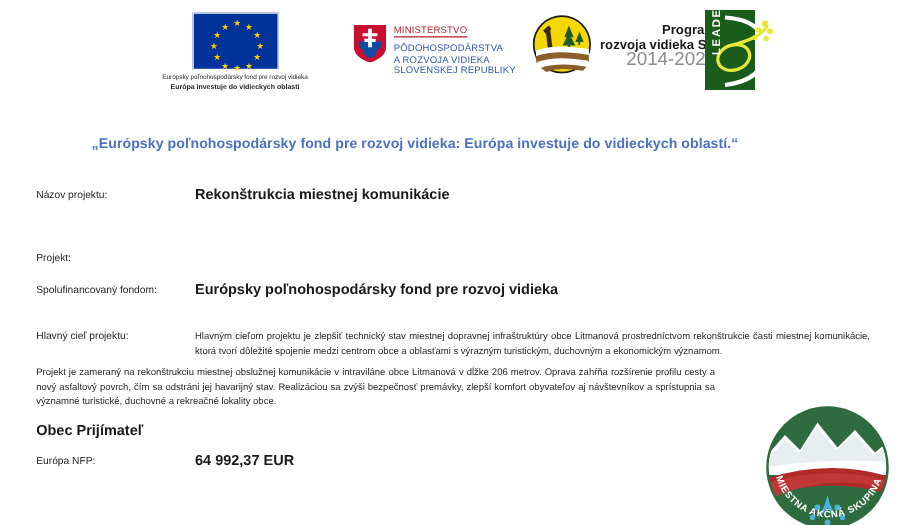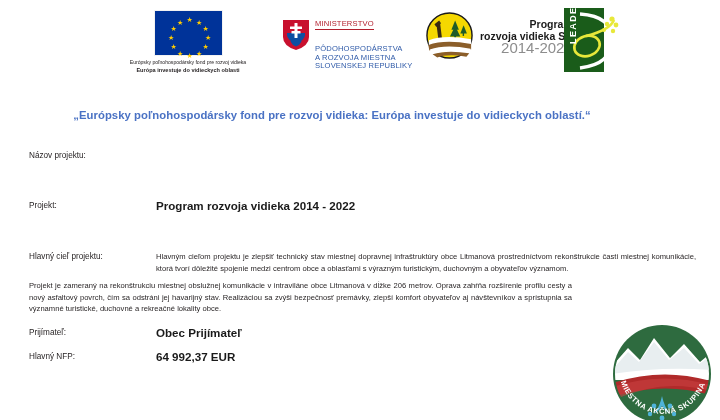--- a/index.html
+++ b/index.html
@@ -85,21 +85,21 @@
     font-size: 7.6px;
     line-height: 8.6px;
     letter-spacing: 0.15px;
     color: #2f5aa8;
     white-space: nowrap;
   }
   .ministry-lines span.first {
     color: #b21f2d;
     border-bottom: 1px solid #b21f2d;
     padding-bottom: 0.5px;
-    margin-bottom: 15px;
+    margin-bottom: 5px;
     display: inline-block;
     align-self: flex-start;
   }
 
   .logo-prv {
     position: absolute;
     left: 426px;
     top: 12px;
     display: flex;
     align-items: center;
@@ -232,21 +232,21 @@
       <g fill="#ffffff">
         <rect x="23" y="6" width="6" height="30" rx="0.6"></rect>
         <rect x="14" y="13" width="24" height="5" rx="0.6"></rect>
         <rect x="17" y="22" width="18" height="5" rx="0.6"></rect>
       </g>
       <path d="M26 36 Q17 36 15 43 Q18 50 26 53 Q34 50 37 43 Q35 36 26 36 Z" fill="#0b4ea2"></path>
     </svg>
     <div class="ministry-lines">
       <span class="first">MINISTERSTVO</span>
       <span>PÔDOHOSPODÁRSTVA</span>
-      <span>A ROZVOJA MIESTNA</span>
+      <span>A ROZVOJA VIDIEKA</span>
       <span>SLOVENSKEJ REPUBLIKY</span>
     </div>
   </div>
 
   <div class="logo-prv">
     <svg class="prv-circle" viewBox="0 0 100 100">
       <circle cx="50" cy="50" r="48" fill="#f5d800" stroke="#1a1a1a" stroke-width="3"></circle>
       <g fill="#1f5c28">
         <path d="M62 18 L70 38 L54 38 Z"></path>
         <path d="M62 30 L73 52 L51 52 Z"></path>
@@ -285,56 +285,59 @@
     <text x="14" y="38" fill="#ffffff" font-family="'Liberation Sans', sans-serif" font-size="9" font-weight="bold" letter-spacing="1.4" transform="rotate(-90 14 38)">LEADER</text>
   </svg>
 </div>
 
 <div class="motto">„Európsky poľnohospodársky fond pre rozvoj vidieka: Európa investuje do vidieckych oblastí.“</div>
 
 <div class="rows">
 
   <div class="row">
     <div class="label">Názov projektu:</div>
+    <div class="value-strong">Rekonštrukcia miestnej komunikácie</div>
   </div>
 
   <div class="gap-a"></div>
 
   <div class="row">
     <div class="label">Projekt:</div>
-    <div class="value-strong">Program rozvoja vidieka 2014 - 2022</div>
   </div>
 
   <div class="gap-b"></div>
 
+  <div class="row">
+    <div class="label">Spolufinancovaný fondom:</div>
+    <div class="value-strong">Európsky poľnohospodársky fond pre rozvoj vidieka</div>
+  </div>
 
   <div class="gap-c"></div>
 
   <div class="row">
     <div class="label">Hlavný cieľ projektu:</div>
-    <div class="value-para">Hlavným cieľom projektu je zlepšiť technický stav miestnej dopravnej infraštruktúry obce Litmanová prostredníctvom rekonštrukcie časti miestnej komunikácie, ktorá tvorí dôležité spojenie medzi centrom obce a oblasťami s výrazným turistickým, duchovným a obyvateľov významom.</div>
+    <div class="value-para">Hlavným cieľom projektu je zlepšiť technický stav miestnej dopravnej infraštruktúry obce Litmanová prostredníctvom rekonštrukcie časti miestnej komunikácie, ktorá tvorí dôležité spojenie medzi centrom obce a oblasťami s výrazným turistickým, duchovným a ekonomickým významom.</div>
   </div>
 
   <div class="gap-d"></div>
 
   <div class="row">
     <div class="value-para">Projekt je zameraný na rekonštrukciu miestnej obslužnej komunikácie v intraviláne obce Litmanová v dĺžke 206 metrov. Oprava zahŕňa rozšírenie profilu cesty a nový asfaltový povrch, čím sa odstráni jej havarijný stav. Realizáciou sa zvýši bezpečnosť premávky, zlepší komfort obyvateľov aj návštevníkov a sprístupnia sa významné turistické, duchovné a rekreačné lokality obce.</div>
   </div>
 
   <div class="gap-e"></div>
 
   <div class="row">
-    <div class="label">Prijímateľ:</div>
     <div class="value-strong">Obec Prijímateľ</div>
   </div>
 
   <div class="gap-f"></div>
 
   <div class="row">
-    <div class="label">Hlavný NFP:</div>
+    <div class="label">Európa NFP:</div>
     <div class="value-strong">64 992,37 EUR</div>
   </div>
 </div>
 
 <svg class="logo-mas" viewBox="0 0 104 104">
   <defs>
     <clipPath id="masClip">
         <circle cx="52" cy="52" r="47"></circle>
       </clipPath>
     <path id="masArc" d="M11 60 A44 44 0 0 0 95 62" fill="none"></path>

